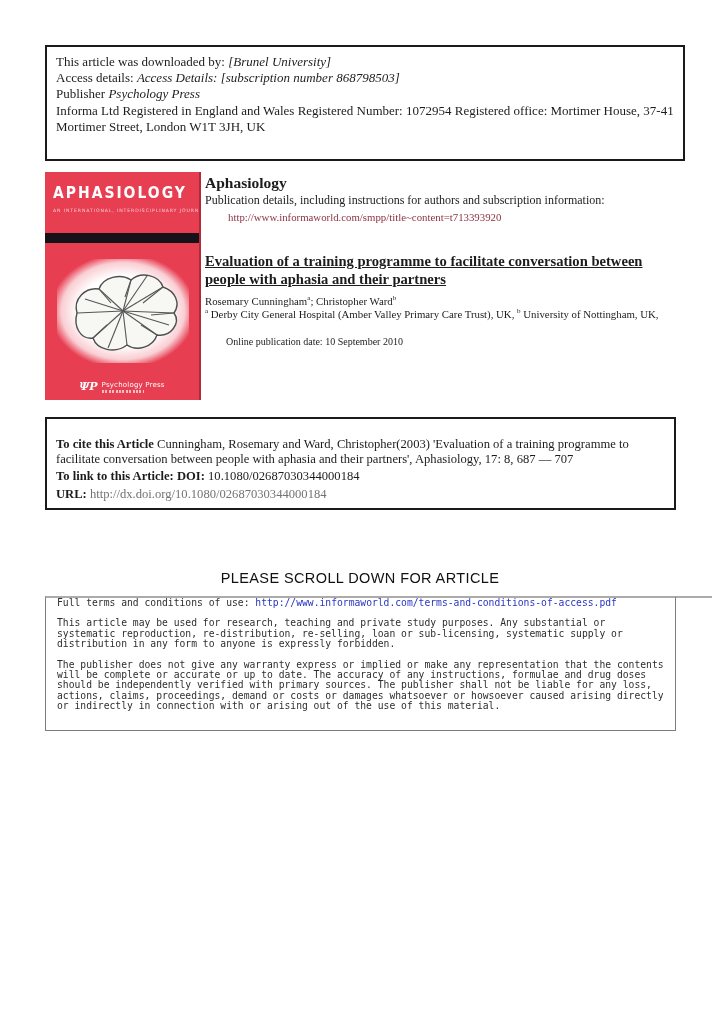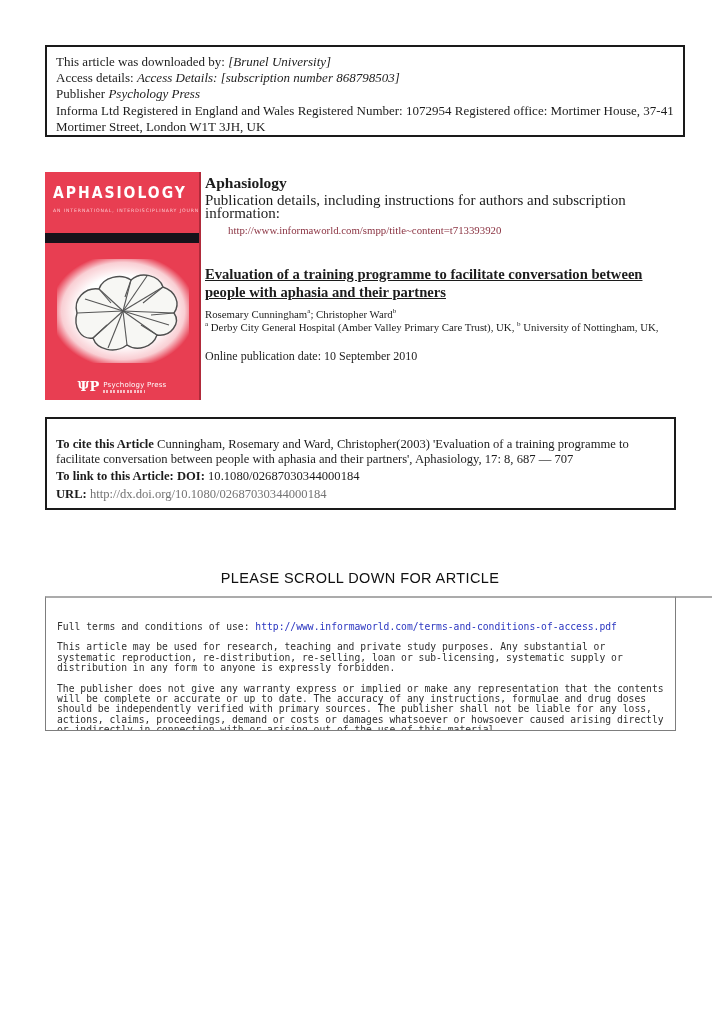--- a/index.html
+++ b/index.html
@@ -5,21 +5,21 @@
   * { margin:0; padding:0; box-sizing:border-box; }
   html,body { background:#ffffff; }
   .page {
     position:relative; width:720px; height:1019px; background:#fff;
     font-family:"Liberation Serif", serif; color:#1c1c1c; overflow:hidden;
   }
 
   
   .download-box {
     position:absolute; left:45px; top:45px; width:640px;
-    border:2px solid #1a1a1a; padding:7px 9px 0 9px;
+    border:2px solid #1a1a1a; padding:7px 9px 24px 9px;
     font-size:13px; line-height:16.2px;
   }
   .download-box .it { font-style:italic; }
 
   
   .cover {
     position:absolute; left:45px; top:172px; width:156px; height:228px;
     background:#e83e52; overflow:hidden;
     border-right:2px solid rgba(130,25,38,0.55);
   }
@@ -38,42 +38,42 @@
   .brain-glow {
     position:absolute; left:12px; top:16px; width:132px; height:104px;
     background:radial-gradient(ellipse at center, #ffffff 48%, rgba(255,255,255,0.75) 66%, rgba(255,255,255,0) 78%);
   }
   .brain-svg { position:absolute; left:18px; top:22px; }
   .pp-logo {
     position:absolute; left:0; right:0; bottom:7px;
     display:flex; align-items:center; justify-content:center; gap:4px;
   }
   .pp-psi {
-    color:#fff; font-family:"DejaVu Serif", serif; font-size:13px;
-    font-weight:bold; line-height:10px;
+    color:#fff; font-family:"DejaVu Serif", serif; font-size:11px;
+    font-weight:bold; font-style:italic; line-height:10px;
   }
   .pp-text-col { display:flex; flex-direction:column; }
   .pp-name {
     color:#fff; font-family:"DejaVu Sans", sans-serif; font-size:7px;
     letter-spacing:0.2px; line-height:8px;
   }
   .pp-tagline {
     margin-top:1px; height:3px; width:42px; opacity:0.65;
     background:repeating-linear-gradient(90deg,#fff 0 2px, rgba(255,255,255,0) 2px 3.4px);
   }
 
   .journal-col { position:absolute; left:205px; top:174px; width:472px; }
   .journal-title { font-size:15.5px; font-weight:bold; line-height:18px; }
-  .journal-pubdetails { margin-top:2px; font-size:15px; line-height:13px; }
+  .journal-pubdetails { margin-top:2px; font-size:12px; line-height:13px; }
   .journal-link { font-size:10.8px; line-height:13px; color:#8b3342; text-decoration:none;padding-left:23px; }
   .article-title { margin-top:27px; font-size:14.6px; font-weight:bold; line-height:18.2px;text-decoration:underline; }
   .article-authors { margin-top:7px; font-size:10.8px; line-height:12.6px; }
   .article-affil { font-size:10.8px; line-height:12.6px; }
   sup { font-size:7px; line-height:0; vertical-align:super; }
-  .article-date { margin-top:15px; font-size:12px; }
+  .article-date { margin-top:15px; font-size:10px;margin-left:21px; }
 
   
   .cite-box {
     position:absolute; left:45px; top:417px; width:631px;
     border:2px solid #1a1a1a; padding:18px 9px 7px 9px;
     font-size:12.6px; line-height:14.6px;
   }
   .cite-box .b { font-weight:bold; }
   .cite-row { margin-top:3px; }
   .cite-row:first-child { margin-top:0; }
@@ -87,21 +87,21 @@
   }
 
   
   .terms-rule {
     position:absolute; left:45px; top:596px; width:667px; height:2px;
     background:#ababab;
   }
   .terms-box {
     position:absolute; left:45px; top:596px; width:631px; height:135px;
     border:1px solid #7d7d7d; border-top:2px solid #ababab;
-    padding:24px 10px 10px 11px; overflow:hidden;
+    padding:0 10px 10px 11px; overflow:hidden;
     font-family:"DejaVu Sans Mono", monospace; font-size:9.7px;
     line-height:10.4px; color:#2e2e2e;
   }
   .terms-p { margin-top:10px; }
   .terms-p:first-child { margin-top:0; }
   .mono-link { color:#2a35c0; text-decoration:none; }
 </style>
 </head>
 <body>
 

